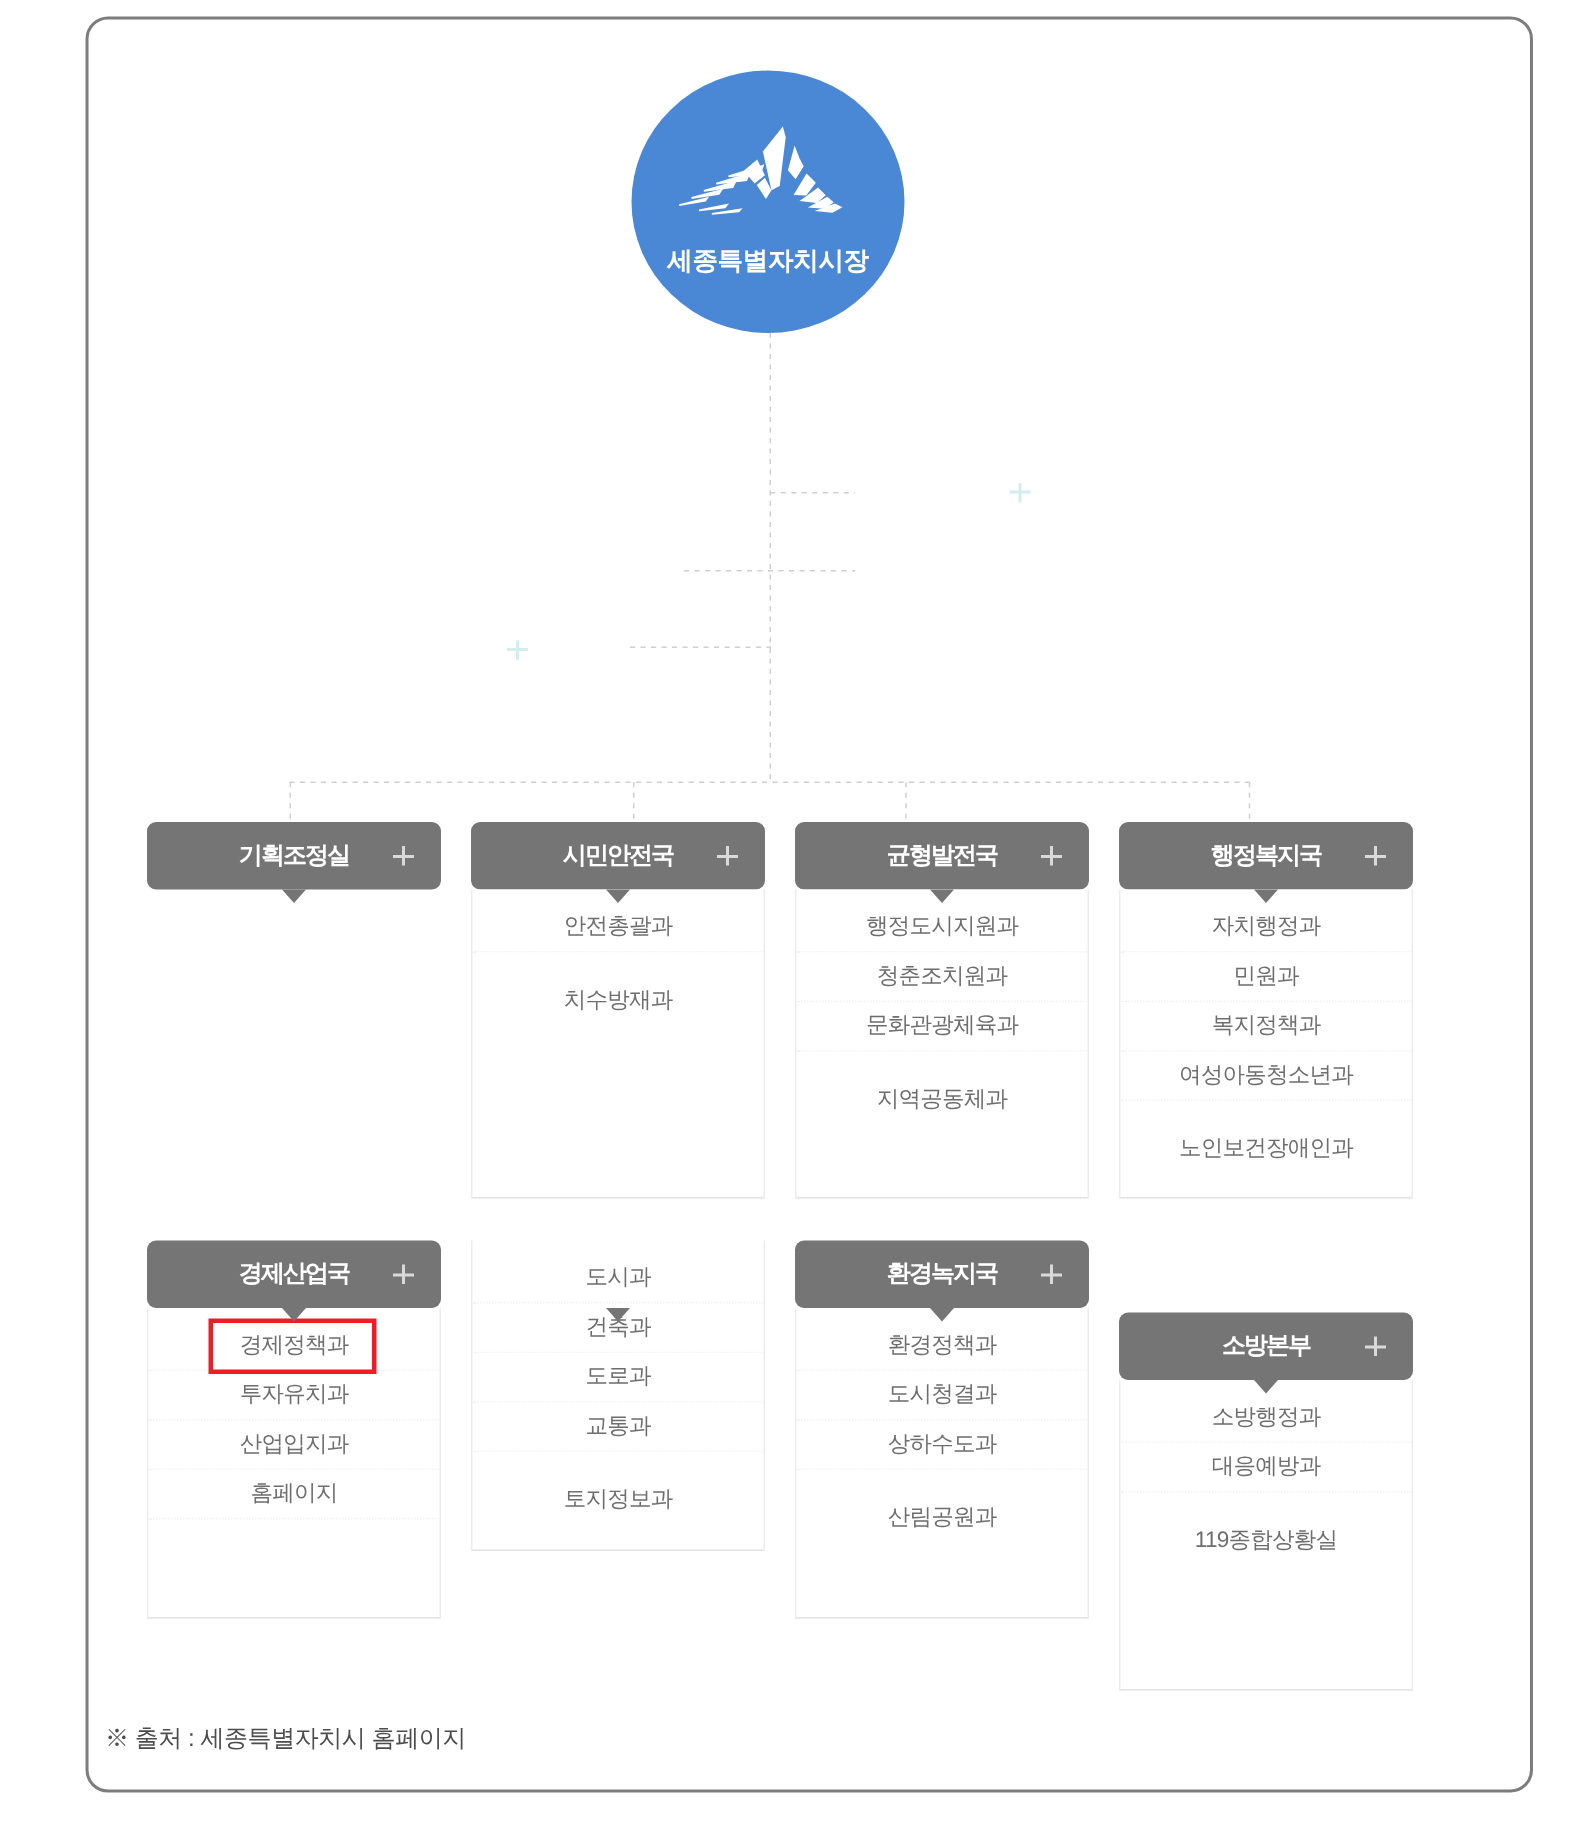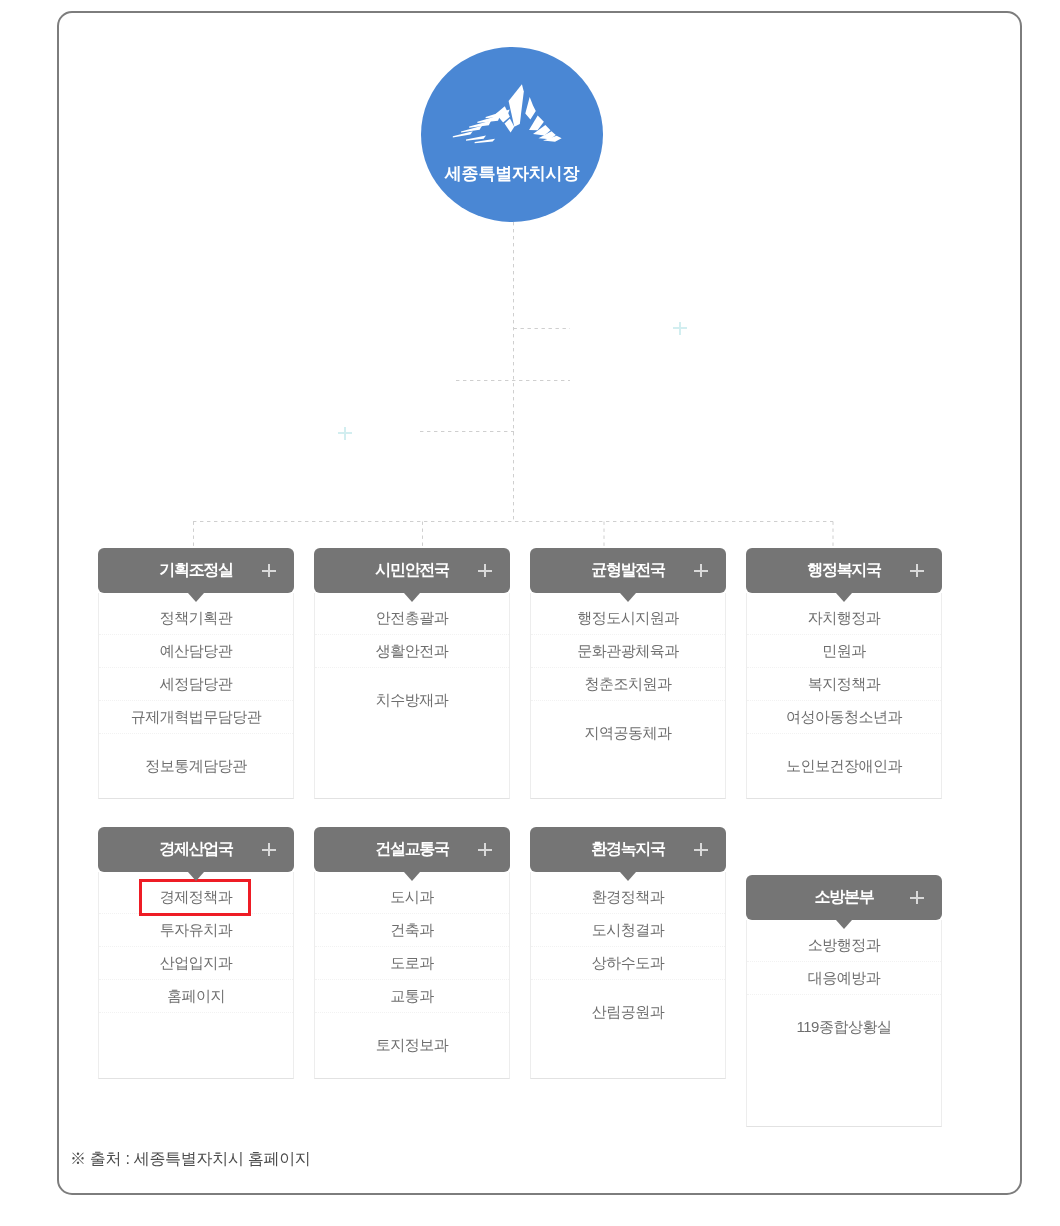--- a/index.html
+++ b/index.html
@@ -117,50 +117,42 @@
       <span class="plus">+</span>
     </div>
   </div>
   <div id="dept-layer">
     <div class="dept" style="left:98px;top:548px">
       <div class="head">
         <span>기획조정실</span>
         <span class="plus">+</span>
       </div>
       <div class="arrow"></div>
-      <div class="body" style="height:206px">
-        <div class="item">정책기획관</div>
-        <div class="item">예산담당관</div>
-        <div class="item">세정담당관</div>
-        <div class="item">규제개혁법무담당관</div>
-        <div class="item">정보통계담당관</div>
-      </div>
     </div>
     <div class="dept" style="left:314px;top:548px">
       <div class="head">
         <span>시민안전국</span>
         <span class="plus">+</span>
       </div>
       <div class="arrow"></div>
       <div class="body" style="height:206px">
         <div class="item">안전총괄과</div>
-        <div class="item">생활안전과</div>
         <div class="item">치수방재과</div>
       </div>
     </div>
     <div class="dept" style="left:530px;top:548px">
       <div class="head">
         <span>균형발전국</span>
         <span class="plus">+</span>
       </div>
       <div class="arrow"></div>
       <div class="body" style="height:206px">
         <div class="item">행정도시지원과</div>
+        <div class="item">청춘조치원과</div>
         <div class="item">문화관광체육과</div>
-        <div class="item">청춘조치원과</div>
         <div class="item">지역공동체과</div>
       </div>
     </div>
     <div class="dept" style="left:746px;top:548px">
       <div class="head">
         <span>행정복지국</span>
         <span class="plus">+</span>
       </div>
       <div class="arrow"></div>
       <div class="body" style="height:206px">
@@ -179,24 +171,20 @@
       <div class="arrow"></div>
       <div class="body" style="height:207px">
         <div class="item">경제정책과</div>
         <div class="item">투자유치과</div>
         <div class="item">산업입지과</div>
         <div class="item">홈페이지</div>
         <div class="hlbox" style="top:7px"></div>
       </div>
     </div>
     <div class="dept" style="left:314px;top:827px">
-      <div class="head">
-        <span>건설교통국</span>
-        <span class="plus">+</span>
-      </div>
       <div class="arrow"></div>
       <div class="body" style="height:207px">
         <div class="item">도시과</div>
         <div class="item">건축과</div>
         <div class="item">도로과</div>
         <div class="item">교통과</div>
         <div class="item">토지정보과</div>
       </div>
     </div>
     <div class="dept" style="left:530px;top:827px">

